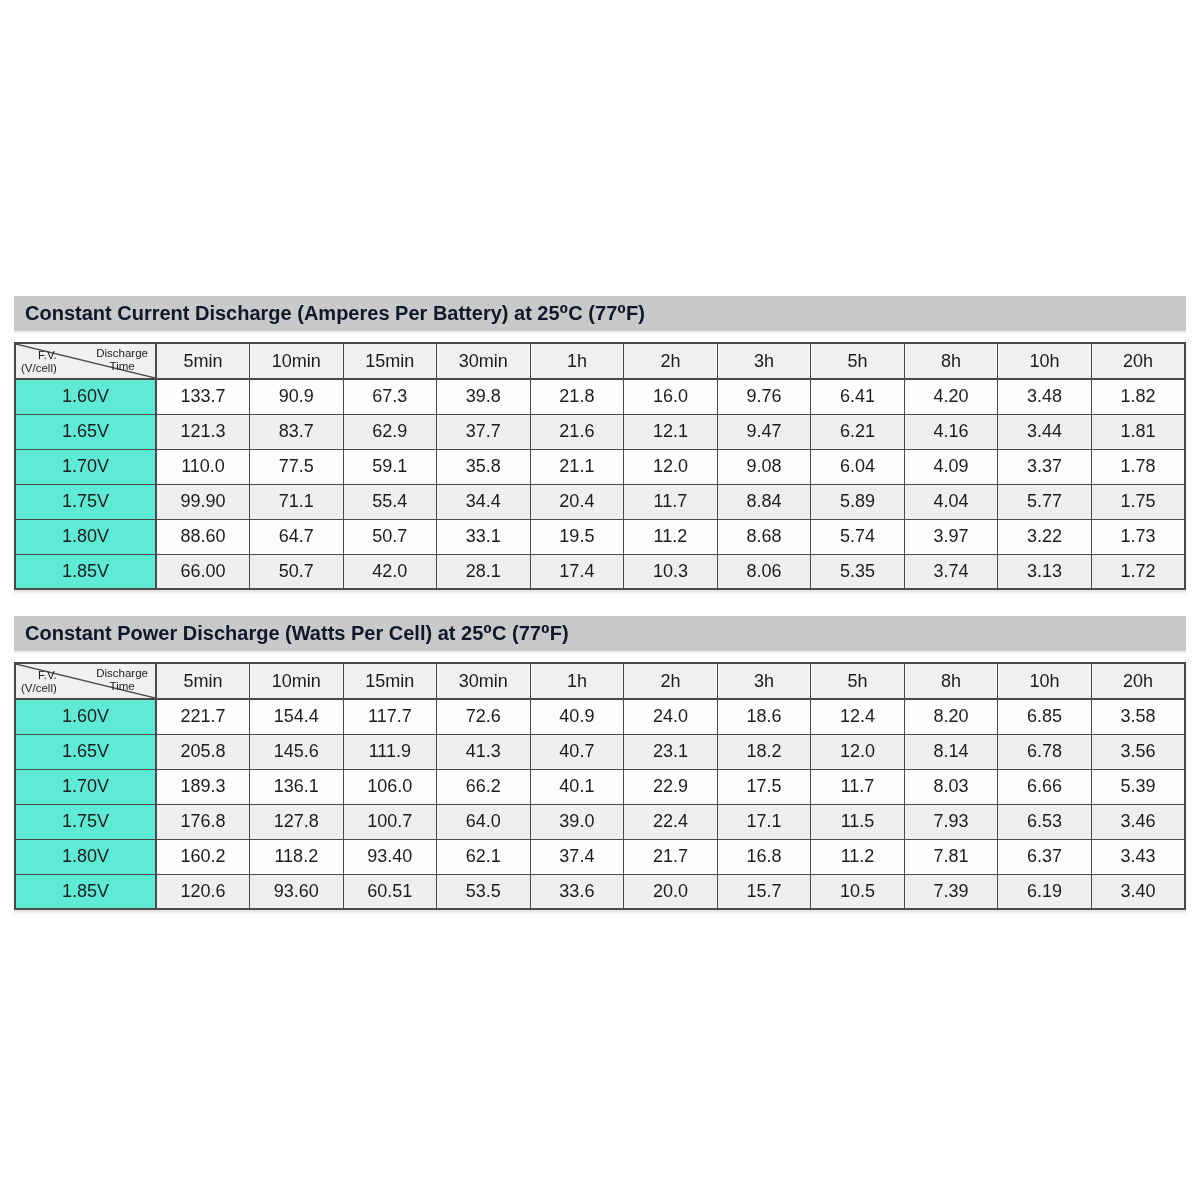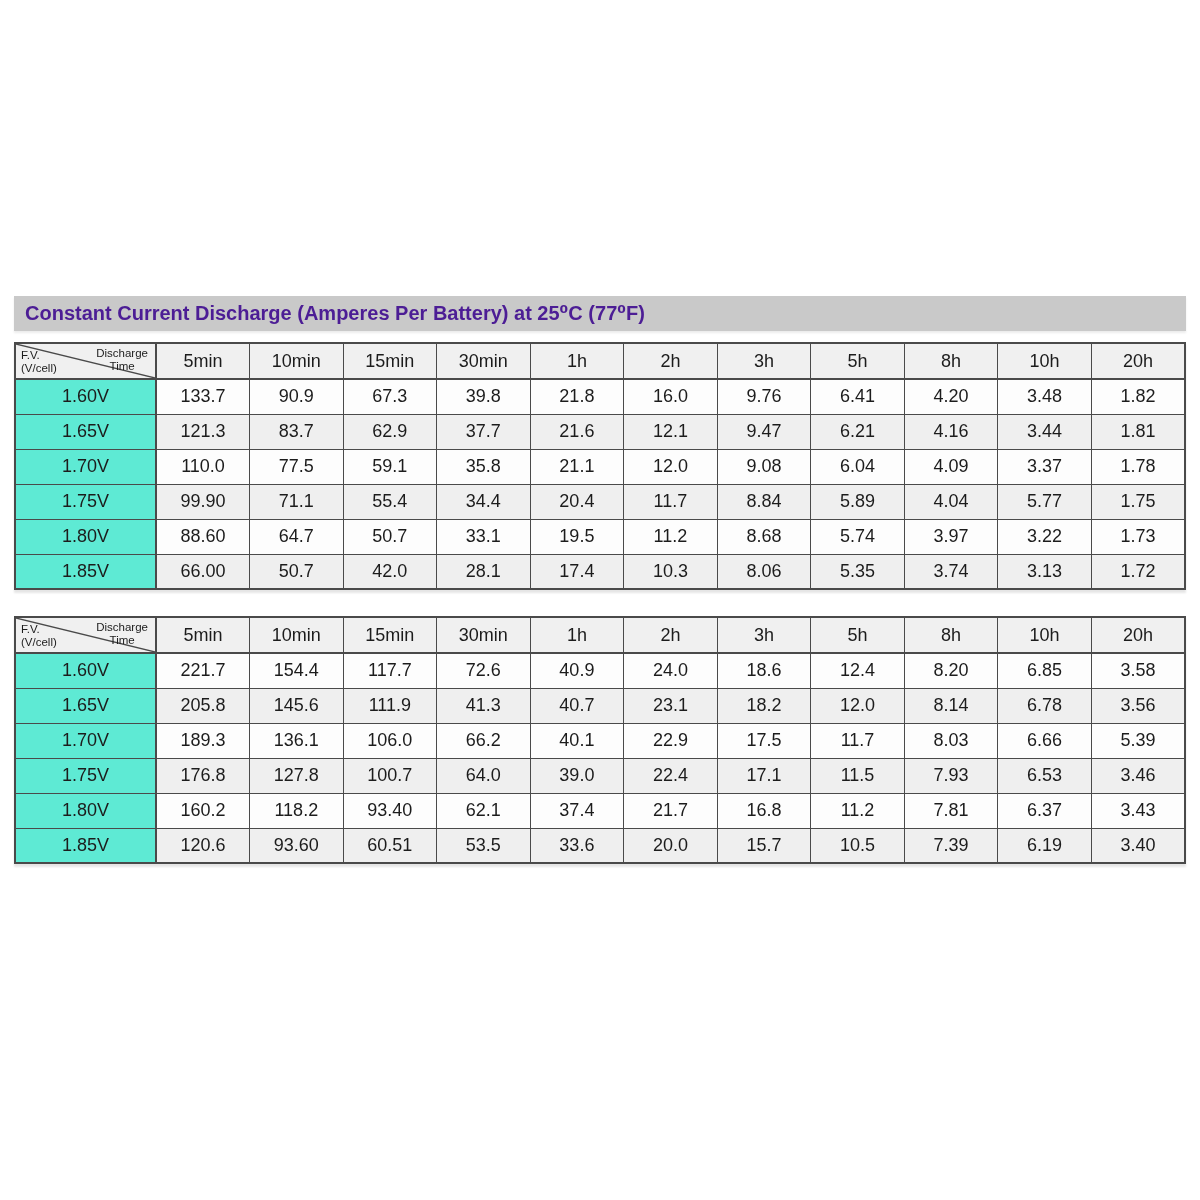--- a/index.html
+++ b/index.html
@@ -15,21 +15,21 @@
     left: 14px; top: 296px;
     width: 1172px;
   }
   .table-block + .table-block { margin-top: 26px; }
   .title-bar {
     background: #c9c9c9;
     height: 35px;
     line-height: 35px;
     font-size: 20px;
     font-weight: bold;
-    color: #4c1d95;
+    color: #0f172a;
     padding-left: 11px;
     box-shadow: 0 2px 2px rgba(0,0,0,0.08);
   }
   table {
     margin-top: 11px;
     width: 100%;
     border-collapse: collapse;
     table-layout: fixed;
     border: 2px solid #4a4a4a;
     background: #fdfdfd;
@@ -74,21 +74,21 @@
     font-size: 11.5px;
     line-height: 1.15;
     text-align: center;
     white-space: pre-line;
   }
   .corner-bl {
     position: absolute;
     bottom: 3px; left: 5px;
     font-size: 11.5px;
     line-height: 1.15;
-    text-align: left;
+    text-align: right;
     white-space: pre-line;
   }
 </style>
 </head>
 <body>
 
 <div class="page">
 
   <section class="table-block">
     <div class="title-bar">Constant Current Discharge (Amperes Per Battery) at 25⁰C (77⁰F)</div>
@@ -214,20 +214,21 @@
             <td>5.35</td>
             <td>3.74</td>
             <td>3.13</td>
             <td>1.72</td>
           </tr>
         </tbody>
       </table>
   </section>
 
   <section class="table-block">
+    <div class="title-bar">Constant Power Discharge (Watts Per Cell) at 25⁰C (77⁰F)</div>
     <table>
         <colgroup>
           <col style="width: 141px;">
           <col>
           <col>
           <col>
           <col>
           <col>
           <col>
           <col>

